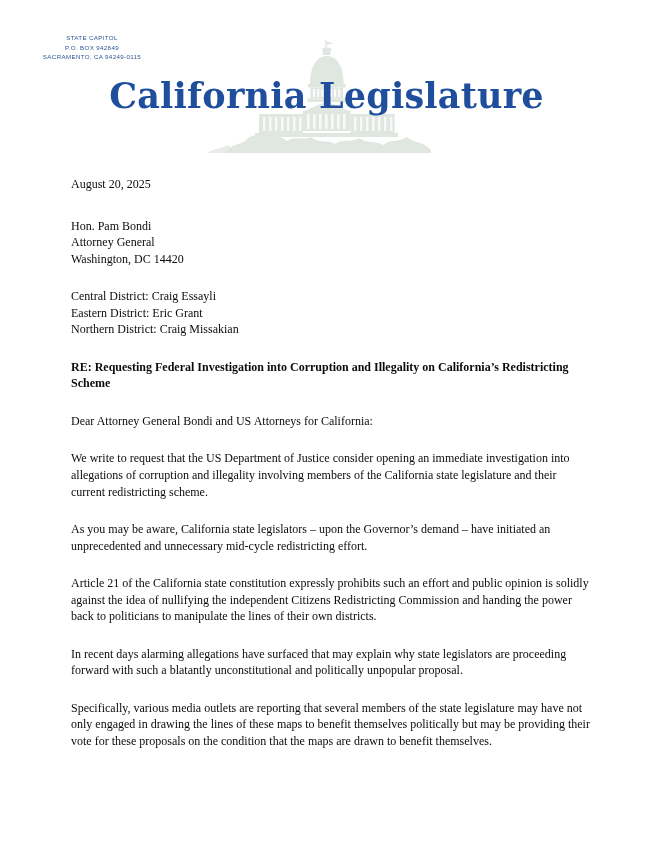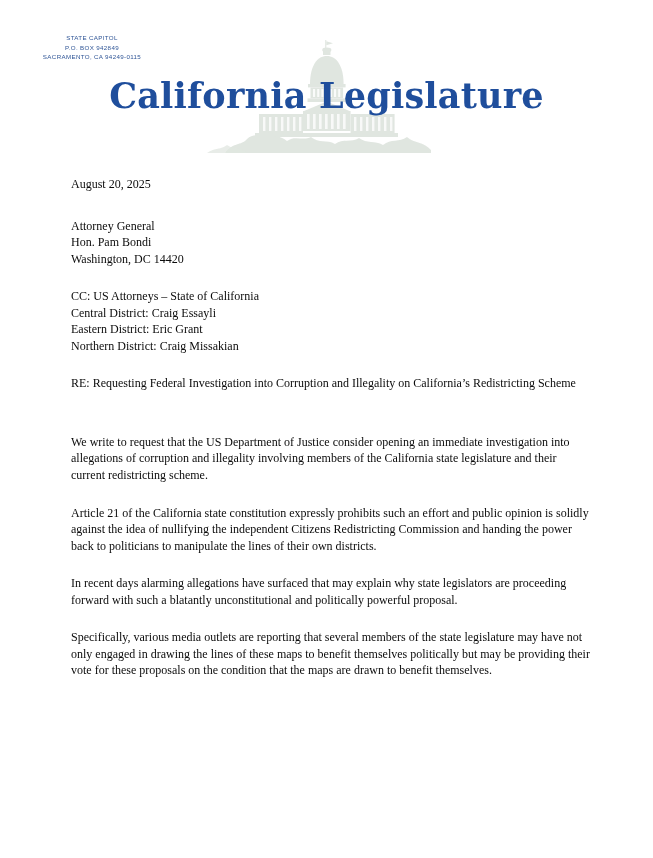--- a/index.html
+++ b/index.html
@@ -86,21 +86,21 @@
   }
 
   .block { margin: 0; }
   .spacer-lg { height: 25px; }
   .spacer-md { height: 21px; }
 
   .addr-line,
   .cc-line { display: block; }
 
   .subject {
-    font-weight: 400;
+    font-weight: 700;
   }
 
   p.para {
     margin: 0 0 0 0;
   }
   p.para + p.para { margin-top: 21px; }
 </style>
 </head>
 <body>
 
@@ -185,43 +185,44 @@
     </div>
   </div>
 
   <div class="letter">
 
     <div class="block">August 20, 2025</div>
 
     <div class="spacer-lg"></div>
 
     <div class="block">
+      <span class="addr-line">Hon. Pam Bondi</span>
       <span class="addr-line">Attorney General</span>
-      <span class="addr-line">Hon. Pam Bondi</span>
       <span class="addr-line">Washington, DC 14420</span>
     </div>
 
     <div class="spacer-md"></div>
 
     <div class="block">
-      <span class="cc-line">CC: US Attorneys – State of California</span>
       <span class="cc-line">Central District: Craig Essayli</span>
       <span class="cc-line">Eastern District: Eric Grant</span>
       <span class="cc-line">Northern District: Craig Missakian</span>
     </div>
 
     <div class="spacer-md"></div>
 
     <div class="block subject">RE: Requesting Federal Investigation into Corruption and Illegality on California’s Redistricting Scheme</div>
 
     <div class="spacer-md"></div>
 
+    <div class="block">Dear Attorney General Bondi and US Attorneys for California:</div>
 
     <div class="spacer-md"></div>
 
     <p class="para">We write to request that the US Department of Justice consider opening an immediate investigation into allegations of corruption and illegality involving members of the California state legislature and their current redistricting scheme.</p>
+    <p class="para">As you may be aware, California state legislators – upon the Governor’s demand – have initiated an unprecedented and unnecessary mid-cycle redistricting effort.</p>
     <p class="para">Article 21 of the California state constitution expressly prohibits such an effort and public opinion is solidly against the idea of nullifying the independent Citizens Redistricting Commission and handing the power back to politicians to manipulate the lines of their own districts.</p>
-    <p class="para">In recent days alarming allegations have surfaced that may explain why state legislators are proceeding forward with such a blatantly unconstitutional and politically powerful proposal.</p>
+    <p class="para">In recent days alarming allegations have surfaced that may explain why state legislators are proceeding forward with such a blatantly unconstitutional and politically unpopular proposal.</p>
     <p class="para">Specifically, various media outlets are reporting that several members of the state legislature may have not only engaged in drawing the lines of these maps to benefit themselves politically but may be providing their vote for these proposals on the condition that the maps are drawn to benefit themselves.</p>
 
   </div>
 
 </div>
 
 </body></html>

